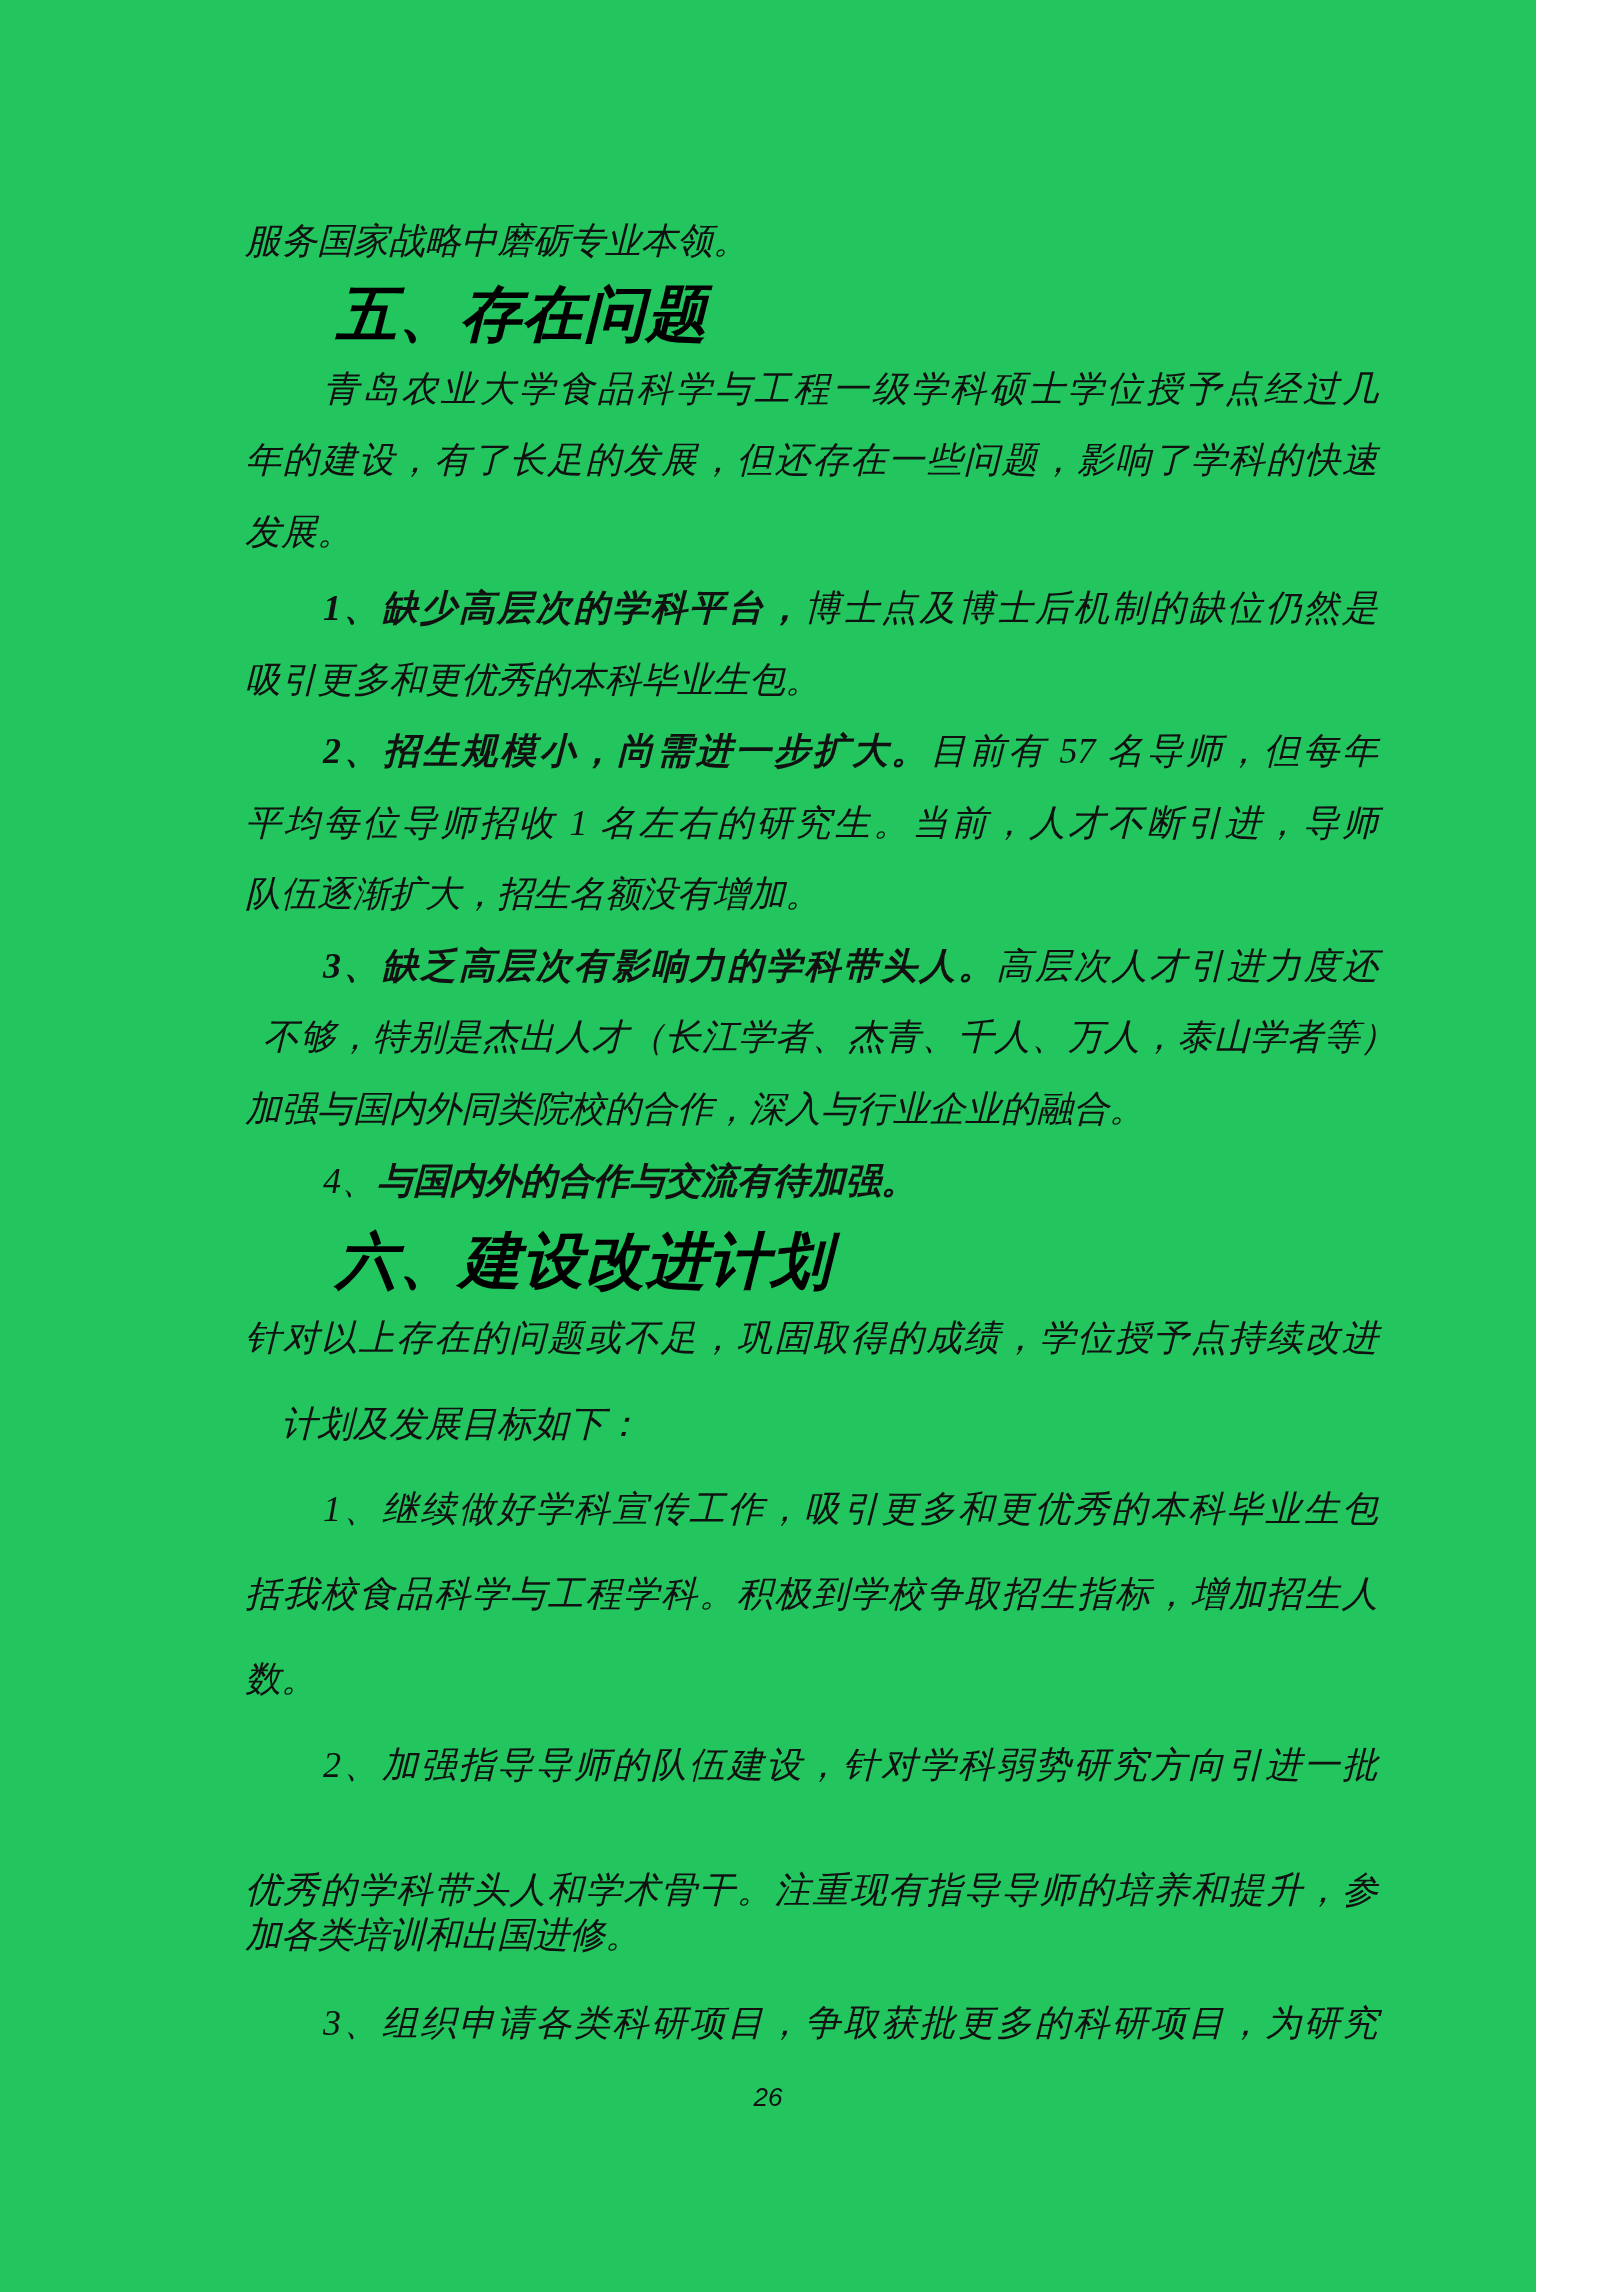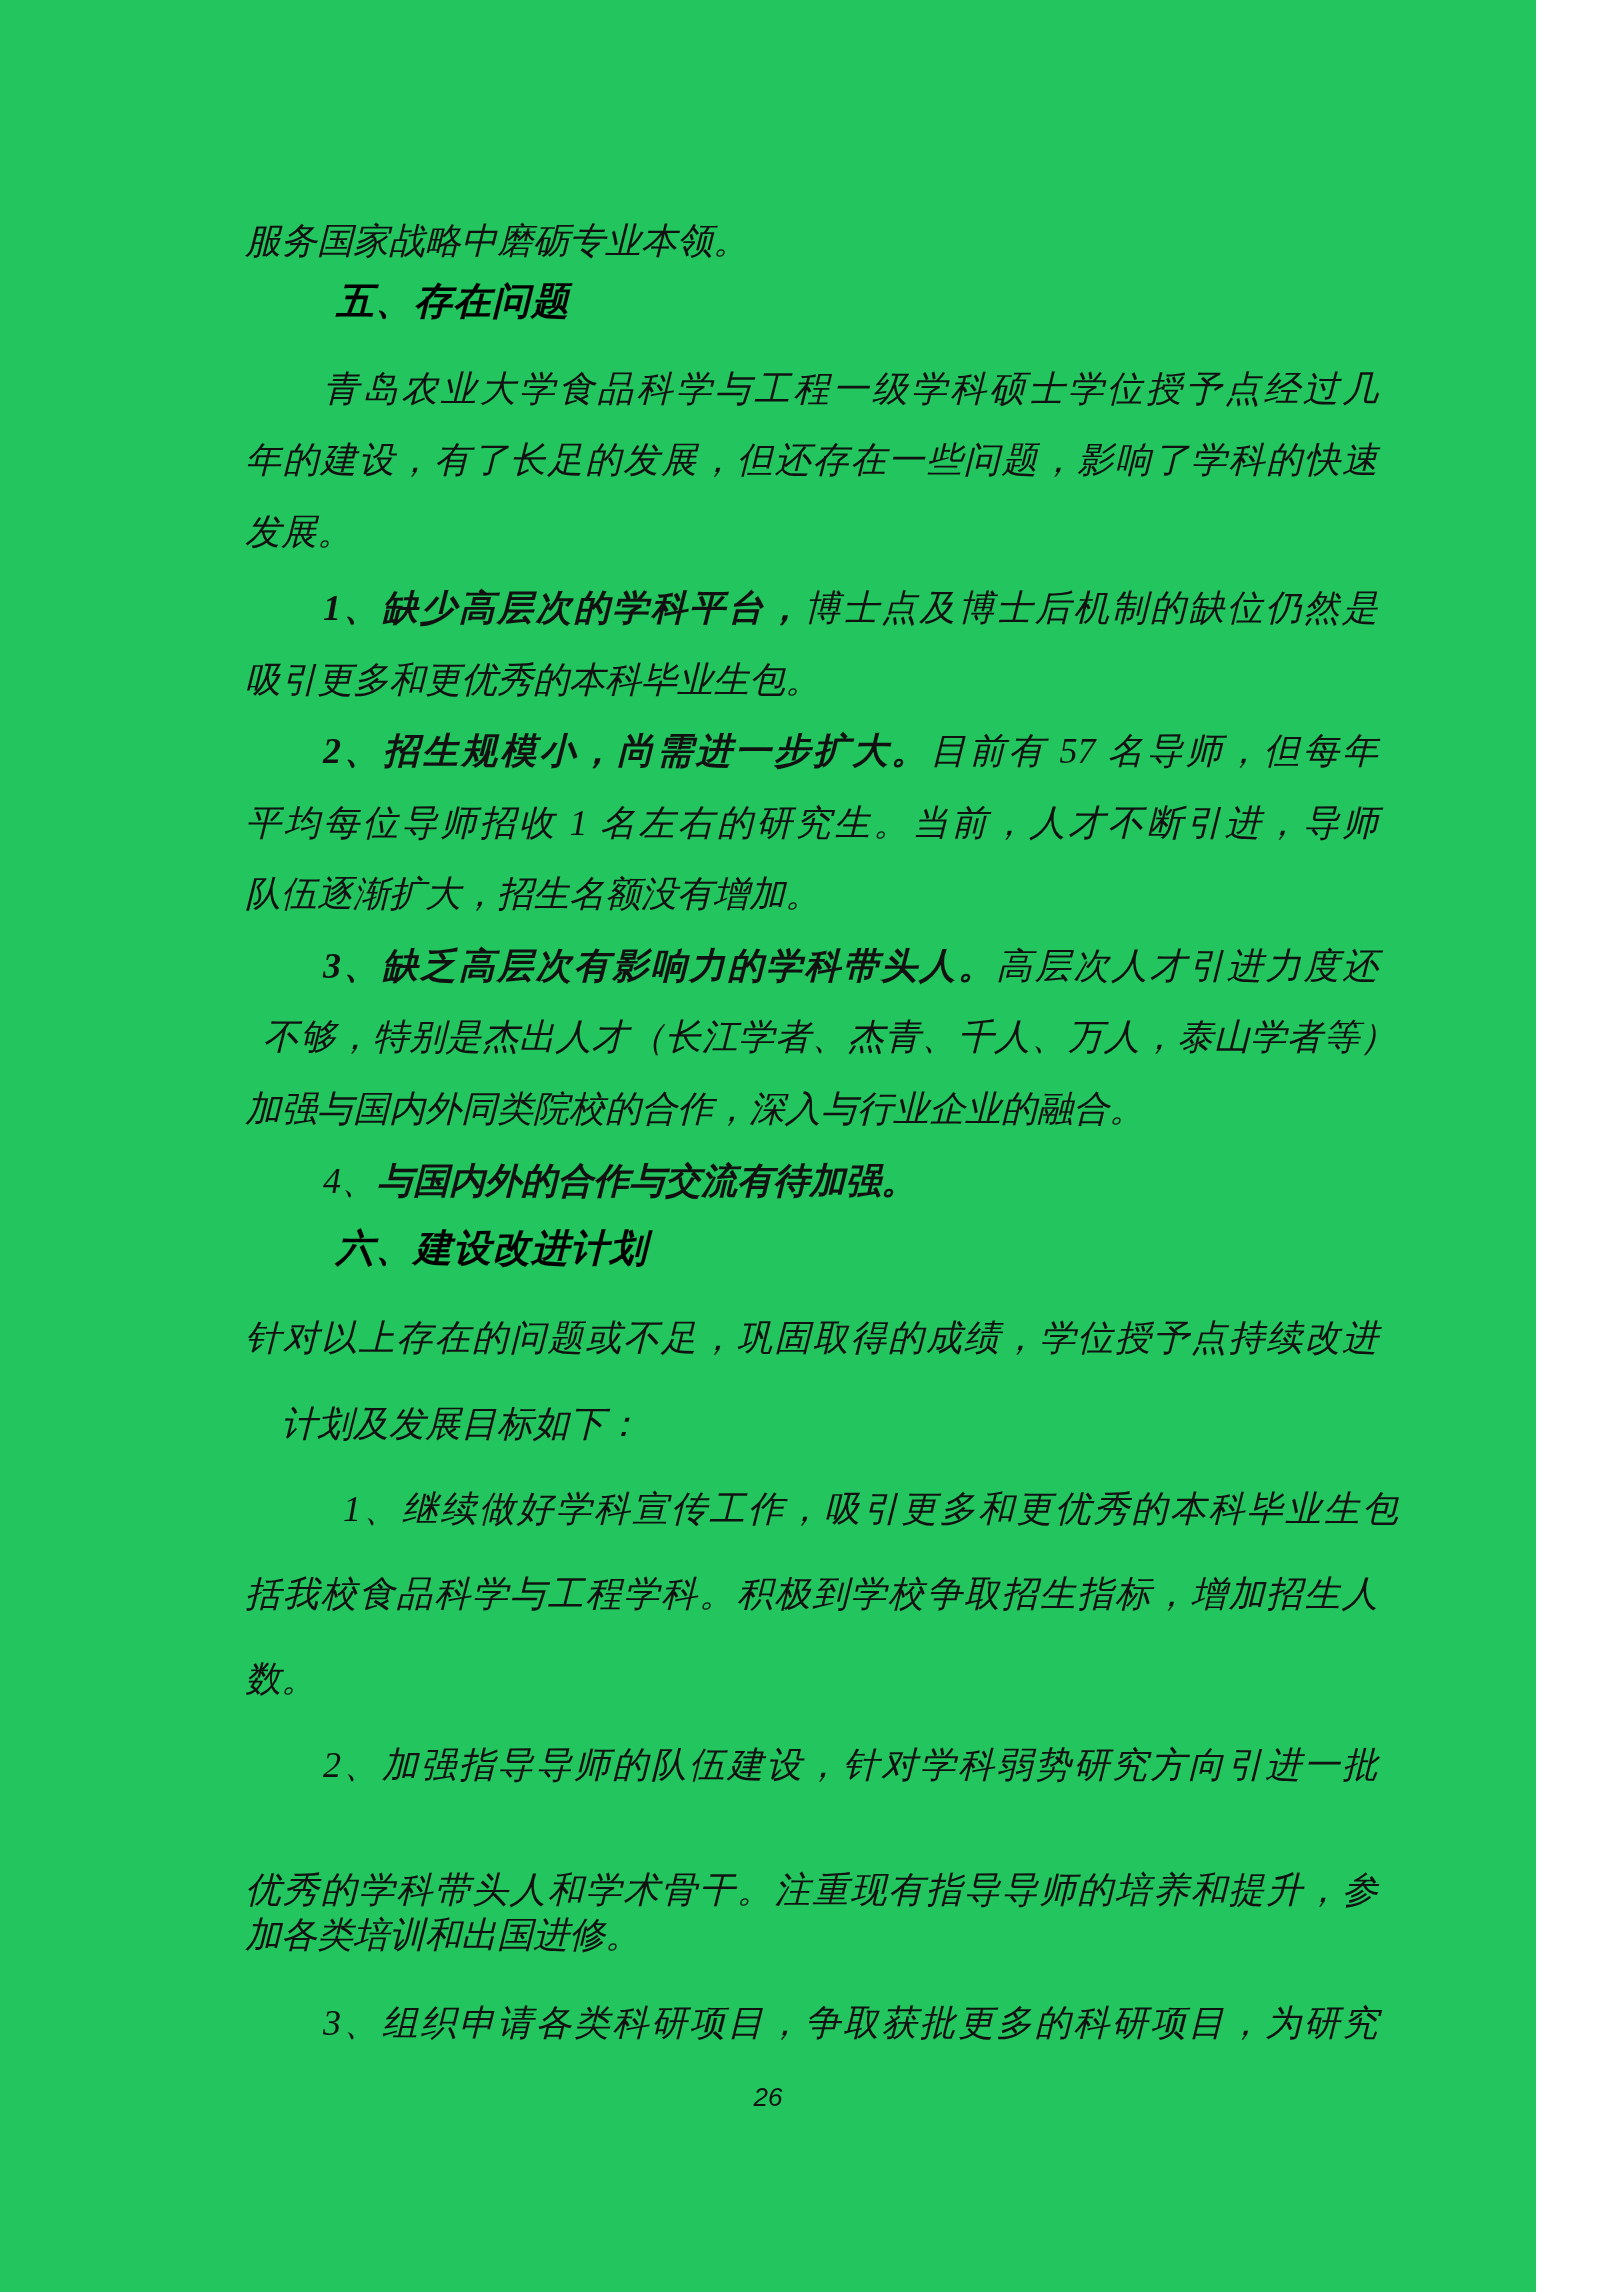--- a/index.html
+++ b/index.html
@@ -28,21 +28,21 @@
     white-space: normal;
     text-align: justify;
     text-align-last: justify;
   }
   .line .bold {
     font-weight: 700;
   }
   .line.heading {
     font-family: "Liberation Sans", "DejaVu Sans", sans-serif;
     font-weight: 700;
-    font-size: 38px;
+    font-size: 61px;
     line-height: 1.05;
     letter-spacing: 1px;
     color: #000000;
   }
   .footer-pagenum {
     position: absolute;
     left: 0;
     width: 100%;
     text-align: center;
     font-family: "Liberation Sans", "DejaVu Sans", sans-serif;
@@ -65,21 +65,21 @@
       <div class="line justify" style="top: 730px; left: 323px; width: 1055px;"><span class="bold">2、招生规模小，尚需进一步扩大。</span><span>目前有 57 名导师，但每年</span></div>
       <div class="line justify" style="top: 802px; left: 245px; width: 1133px;"><span>平均每位导师招收 1 名左右的研究生。当前，人才不断引进，导师</span></div>
       <div class="line" style="top: 873px; left: 245px;"><span>队伍逐渐扩大，招生名额没有增加。</span></div>
       <div class="line justify" style="top: 945px; left: 323px; width: 1055px;"><span class="bold">3、缺乏高层次有影响力的学科带头人。</span><span>高层次人才引进力度还</span></div>
       <div class="line justify" style="top: 1016px; left: 245px; width: 1133px; margin-left: 18px;"><span>不够，特别是杰出人才（长江学者、杰青、千人、万人，泰山学者等）</span></div>
       <div class="line" style="top: 1088px; left: 245px;"><span>加强与国内外同类院校的合作，深入与行业企业的融合。</span></div>
       <div class="line" style="top: 1160px; left: 323px;"><span>4、</span><span class="bold">与国内外的合作与交流有待加强。</span></div>
       <div class="line heading" style="top: 1229px; left: 336px;"><span class="bold">六、建设改进计划</span></div>
       <div class="line justify" style="top: 1317px; left: 245px; width: 1133px;"><span>针对以上存在的问题或不足，巩固取得的成绩，学位授予点持续改进</span></div>
       <div class="line" style="top: 1403px; left: 245px; margin-left: 36px;"><span>计划及发展目标如下：</span></div>
-      <div class="line justify" style="top: 1488px; left: 323px; width: 1055px; margin-left: 20px;"><span>1、继续做好学科宣传工作，吸引更多和更优秀的本科毕业生包</span></div>
+      <div class="line justify" style="top: 1488px; left: 323px; width: 1055px;"><span>1、继续做好学科宣传工作，吸引更多和更优秀的本科毕业生包</span></div>
       <div class="line justify" style="top: 1573px; left: 245px; width: 1133px;"><span>括我校食品科学与工程学科。积极到学校争取招生指标，增加招生人</span></div>
       <div class="line" style="top: 1658px; left: 245px;"><span>数。</span></div>
       <div class="line justify" style="top: 1744px; left: 323px; width: 1055px;"><span>2、加强指导导师的队伍建设，针对学科弱势研究方向引进一批</span></div>
       <div class="line justify" style="top: 1829px; left: 245px; width: 1133px; margin-top: 40px;"><span>优秀的学科带头人和学术骨干。注重现有指导导师的培养和提升，参</span></div>
       <div class="line" style="top: 1914px; left: 245px;"><span>加各类培训和出国进修。</span></div>
       <div class="line justify" style="top: 2002px; left: 323px; width: 1055px;"><span>3、组织申请各类科研项目，争取获批更多的科研项目，为研究</span></div>
     </div>
   <div class="footer-pagenum" style="top:2082px">26</div>
 </div>
 

